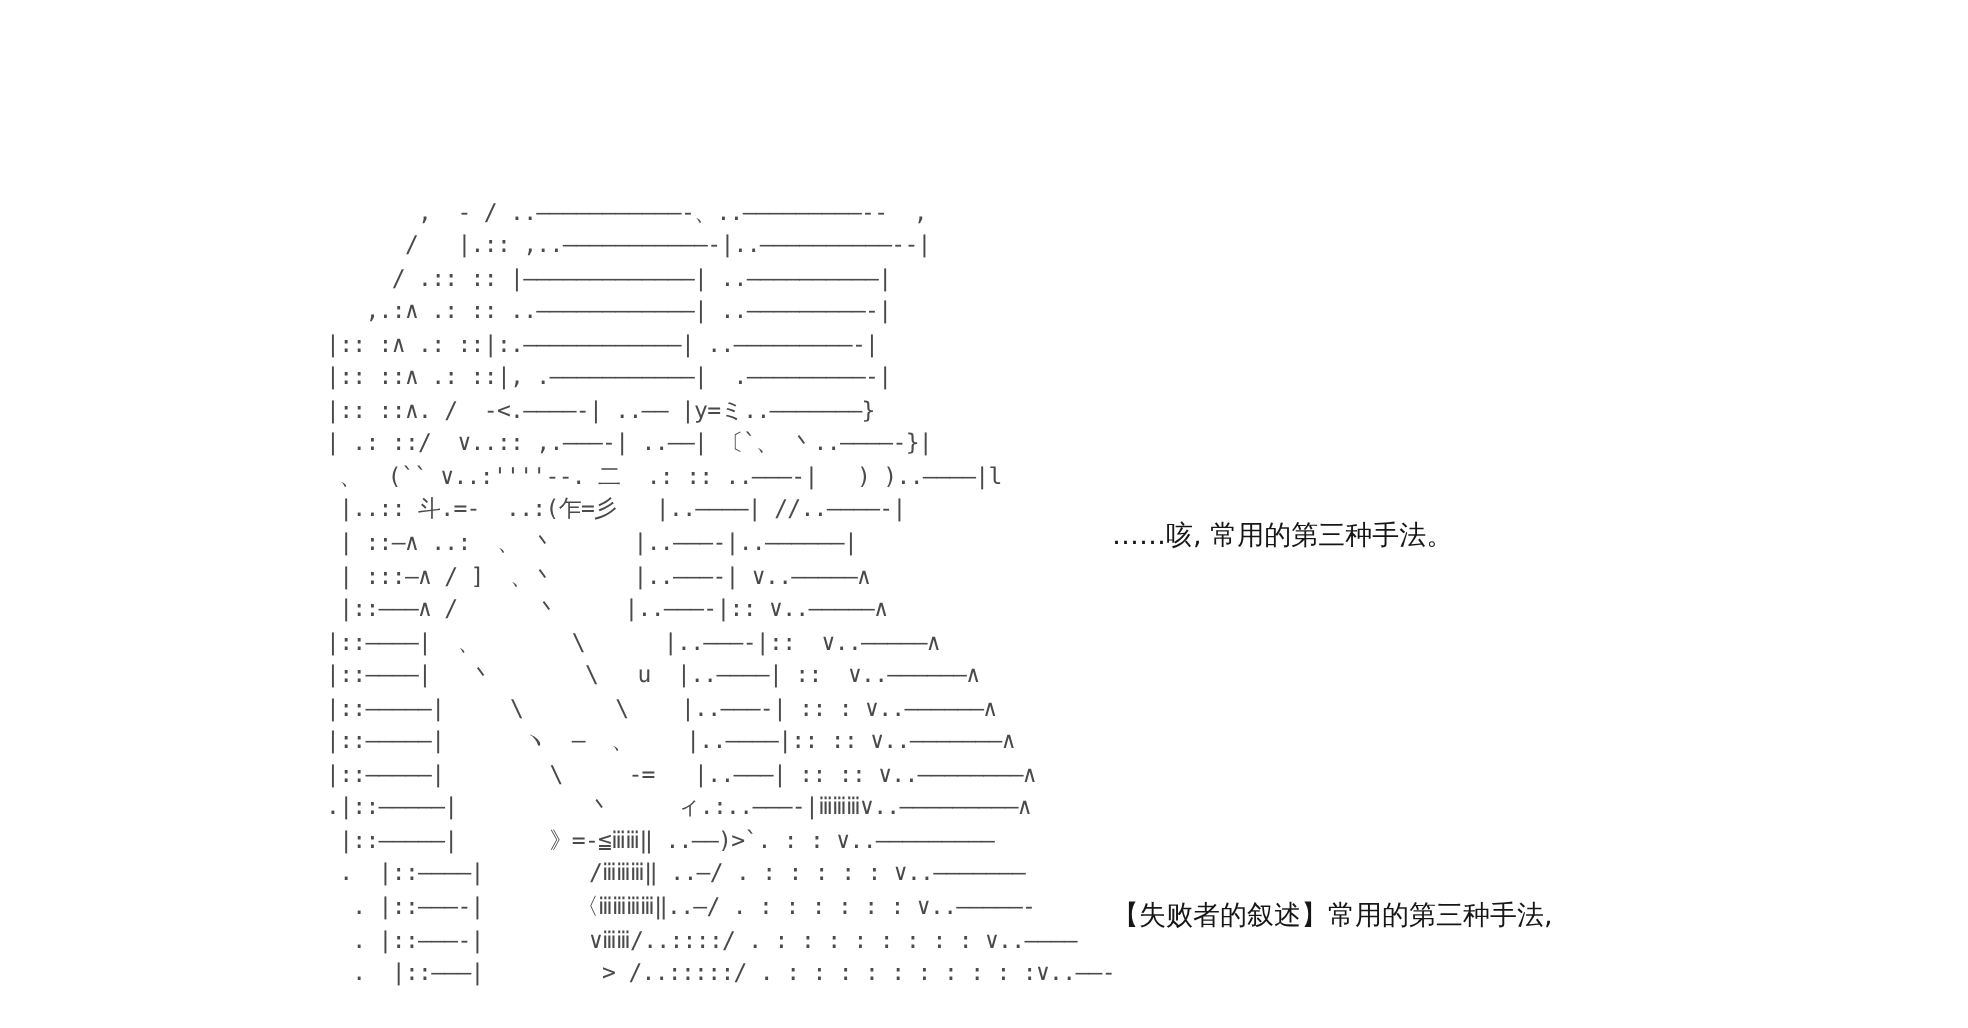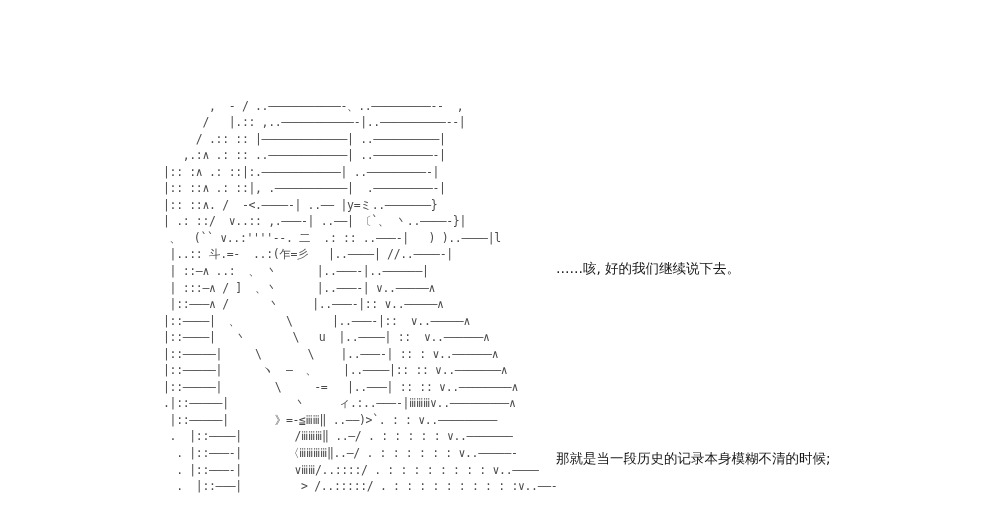--- a/index.html
+++ b/index.html
@@ -90,24 +90,25 @@
 .|::―――――|          丶     ィ.:..―――‐|ⅲⅲⅲ∨..―――――――――∧
  |::―――――|       》=-≦ⅲⅲ‖ ..――)&gt;`. : : ∨..―――――――――
  .  |::――――|        /ⅲⅲⅲ‖ ..―/ . : : : : : ∨..―――――――
   . |::―――‐|       〈ⅲⅲⅲⅲ‖..―/ . : : : : : : ∨..―――――‐
   . |::―――‐|        ∨ⅲⅲ/..::::/ . : : : : : : : : ∨..――――
   .  |::―――|         &gt; /..:::::/ . : : : : : : : : : :∨..――‐</pre>
 
   <div id="narration" style="color: rgb(22, 22, 22);">
 
     <div class="para">
-      <span class="line">……咳, 好的我们继续说下去。</span>
+      <span class="line">……咳, 常用的第三种手法。</span>
     </div>
 
     <div class="para">
+      <span class="line">【失败者的叙述】常用的第三种手法,</span>
       <span class="line">那就是当一段历史的记录本身模糊不清的时候;</span>
       
     </div>
 
     
 
     
 
   </div>
 

